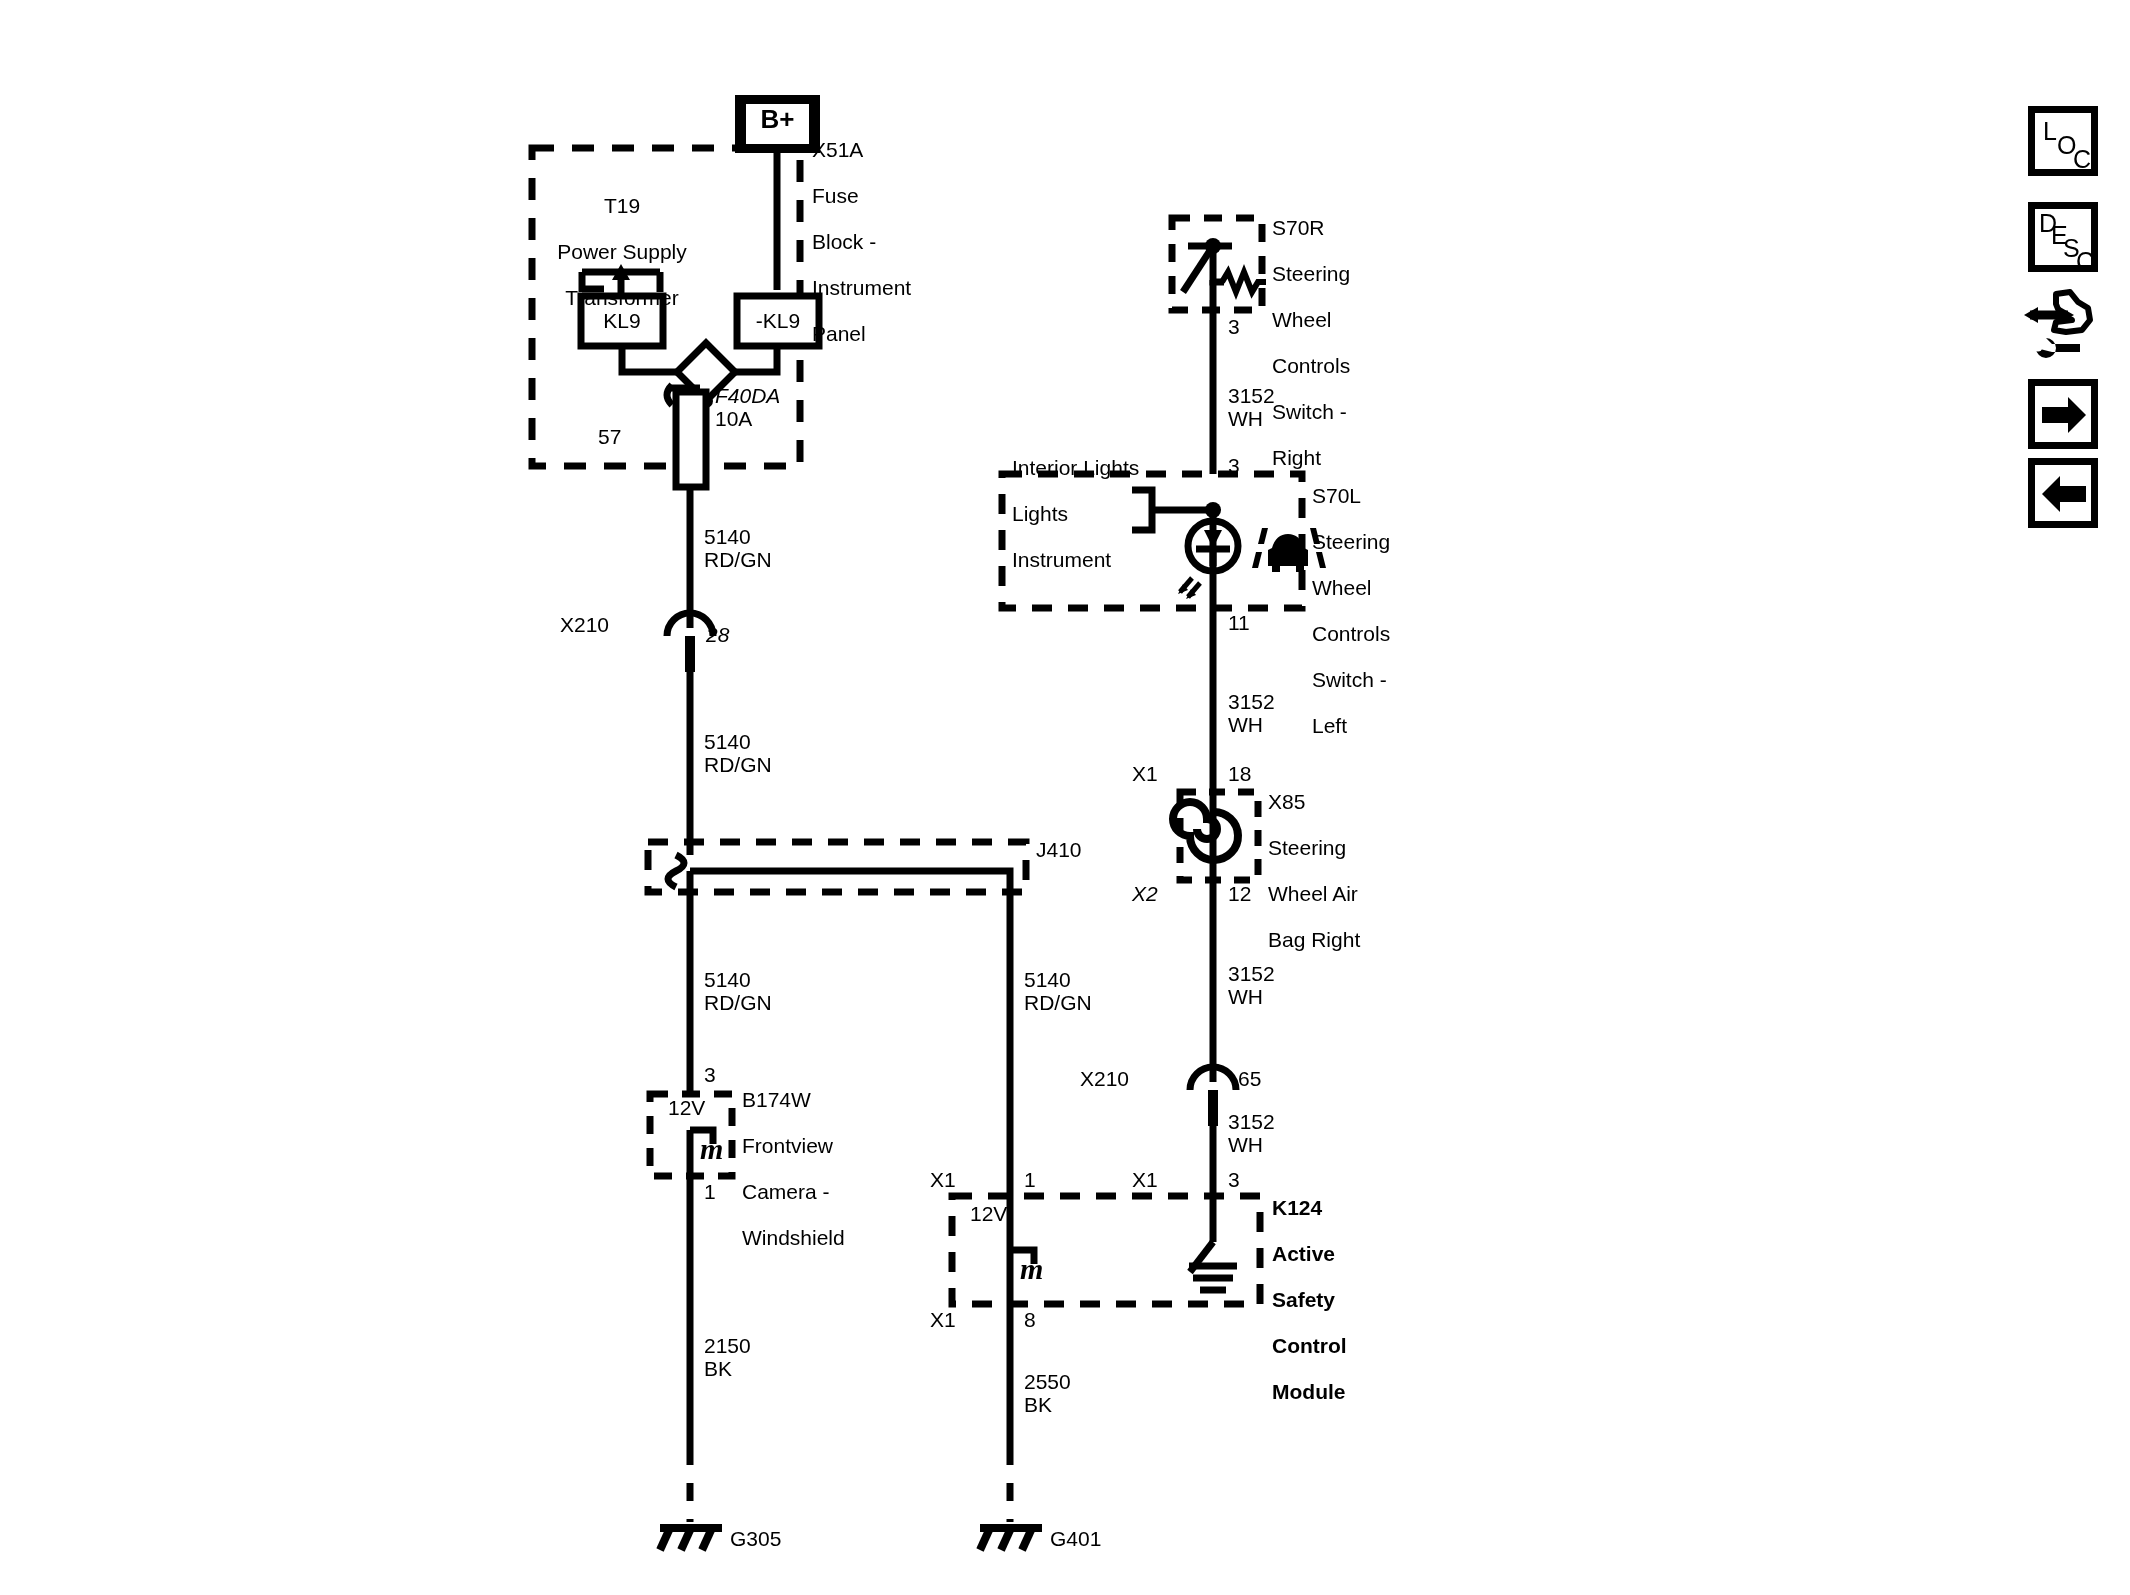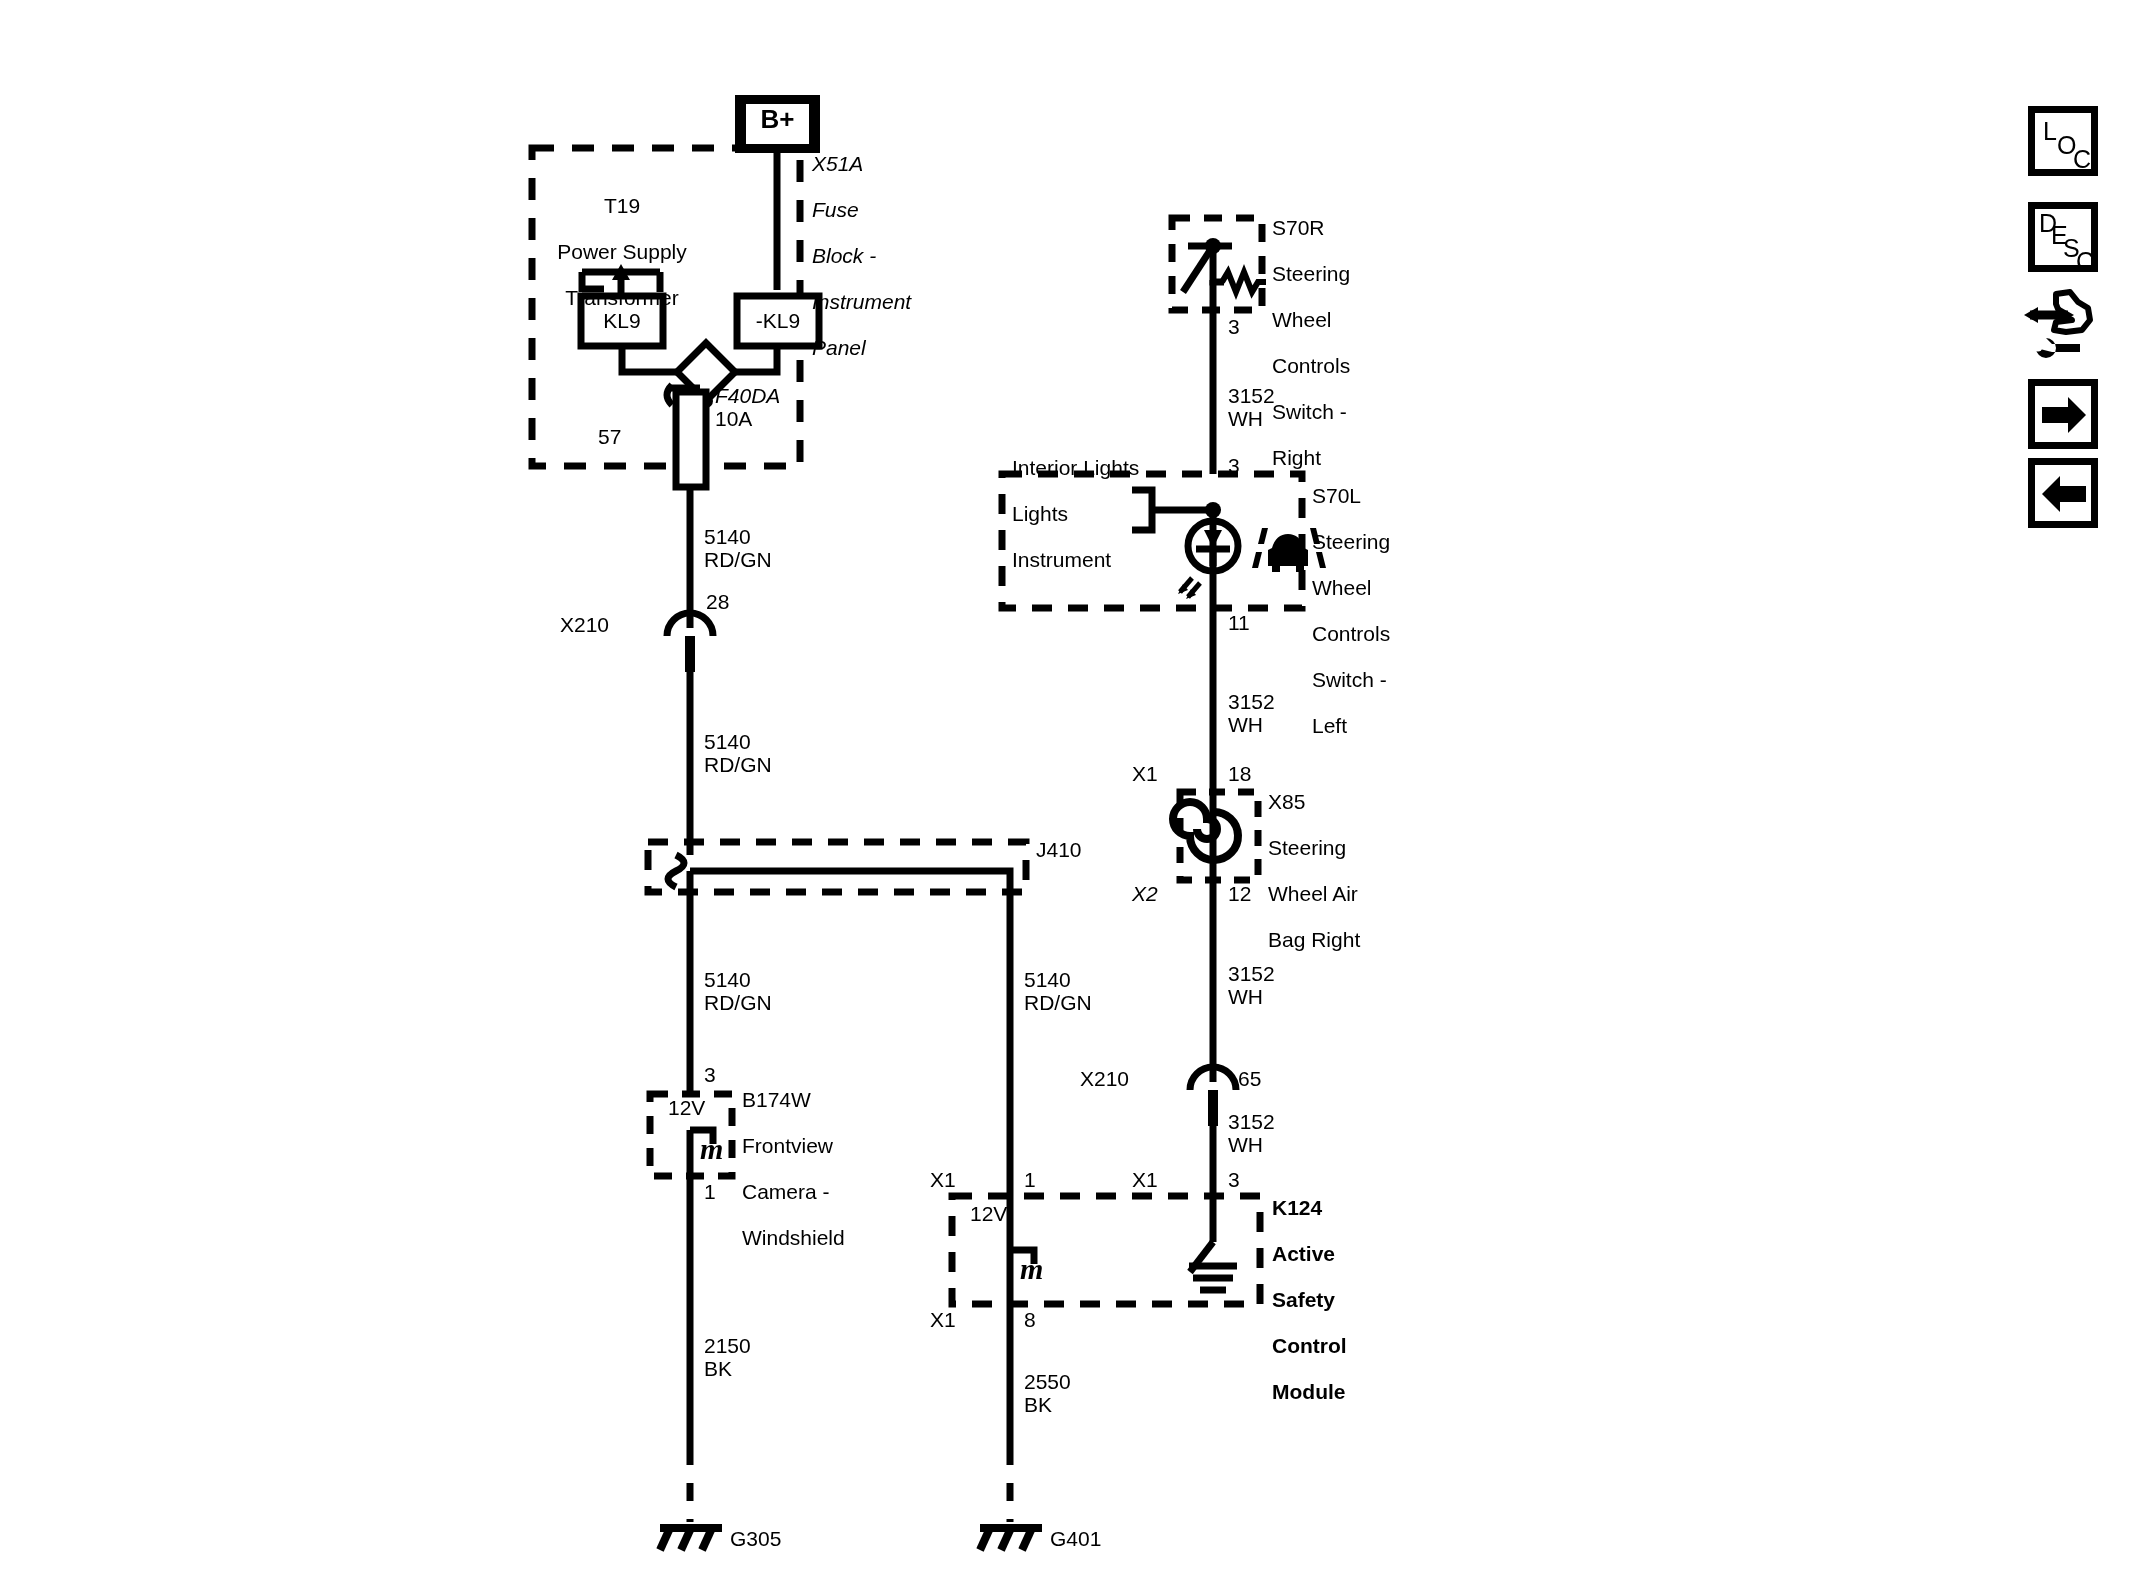--- a/index.html
+++ b/index.html
@@ -194,21 +194,21 @@
     <line x1="1213" y1="1242" x2="1190" y2="1272" stroke="#000" stroke-width="7"></line>
     <line x1="1189" y1="1266" x2="1237" y2="1266" stroke="#000" stroke-width="7"></line>
     <line x1="1193" y1="1278" x2="1233" y2="1278" stroke="#000" stroke-width="7"></line>
     <line x1="1200" y1="1290" x2="1226" y2="1290" stroke="#000" stroke-width="7"></line>
   </g>
 
 </svg>
 
 <div class="lbl c" style="left:735px;top:108px;width:85px;font-size:26px;font-weight:bold;">B+</div>
 
-<div class="lbl" style="left:812px;top:152px;font-style:italic;"><span>X51A</span><br>
+<div class="lbl" style="left:812px;top:138px;"><span>X51A</span><br>
 <span>Fuse</span><br>
 <span>Block -</span><br>
 <span>Instrument</span><br>
 <span>Panel</span></div>
 
 <div class="lbl c" style="left:520px;top:194px;width:204px;"><span>T19</span><br>
 <span>Power Supply</span><br>
 <span>Transformer</span></div>
 
 <div class="lbl c" style="left:581px;top:309px;width:82px;">KL9</div>
@@ -216,21 +216,21 @@
 
 <div class="lbl" style="left:715px;top:384px;font-style:italic;">F40DA</div>
 <div class="lbl" style="left:715px;top:407px;">10A</div>
 
 <div class="lbl r" style="left:598px;top:425px;width:62px;">57</div>
 
 <div class="lbl" style="left:704px;top:525px;">5140</div>
 <div class="lbl" style="left:704px;top:548px;">RD/GN</div>
 
 <div class="lbl r" style="left:560px;top:613px;width:104px;">X210</div>
-<div class="lbl" style="left:706px;top:590px;">28</div>
+<div class="lbl" style="left:706px;top:623px;font-style:italic;">28</div>
 
 <div class="lbl" style="left:704px;top:730px;">5140</div>
 <div class="lbl" style="left:704px;top:753px;">RD/GN</div>
 
 <div class="lbl" style="left:1036px;top:838px;">J410</div>
 
 <div class="lbl" style="left:704px;top:968px;">5140</div>
 <div class="lbl" style="left:704px;top:991px;">RD/GN</div>
 
 <div class="lbl" style="left:1024px;top:968px;">5140</div>

